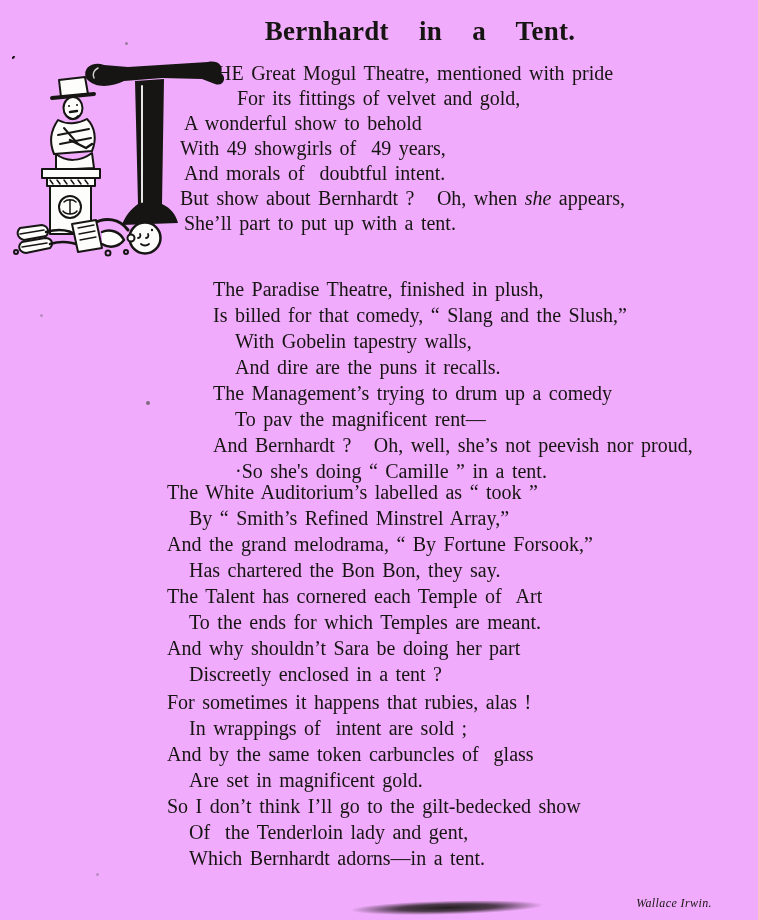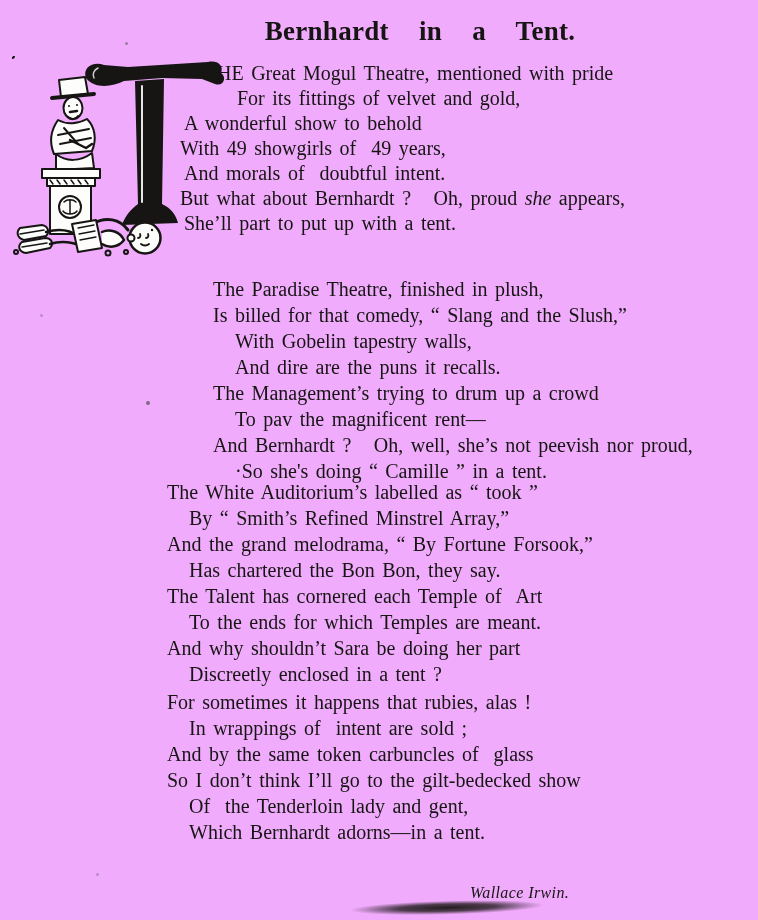--- a/index.html
+++ b/index.html
@@ -28,22 +28,22 @@
   .stanza-1 .ind { margin-left:4px; }
   .push-1 { margin-left:37px; }
   .push-2 { margin-left:57px; }
   .stanza-2 { left:167px; top:276px;margin-left:46px; }
   .stanza-3 { left:167px; top:479px; }
   .stanza-4 { left:167px; top:689px; }
   .stanza-2 .line, .stanza-3 .line, .stanza-4 .line { line-height:26px; }
   .stanza-2 .ind, .stanza-3 .ind, .stanza-4 .ind { margin-left:22px; }
   .signature {
     position:absolute; left:470px; top:884px; width:230px;
-    margin:0; 
-    font-style:italic; font-size:16px; letter-spacing:0.4px;
+    margin:12px; text-align:right;
+    font-style:italic; font-size:12px; letter-spacing:0.4px;
   }
   .illustration { position:absolute; left:12px; top:56px; width:216px; height:202px; }
   .speck { position:absolute; background:#555; border-radius:50%; }
   .speck-a { left:125px; top:42px; width:3px; height:3px; opacity:.55; }
   .speck-b { left:146px; top:401px; width:4px; height:4px; opacity:.75; }
   .speck-c { left:40px; top:314px; width:3px; height:3px; opacity:.35; }
   .speck-d { left:96px; top:873px; width:3px; height:3px; opacity:.35; }
   .bottom-smudge {
     position:absolute; left:318px; top:901px; width:258px; height:22px;
     background:radial-gradient(ellipse 50% 42% at 50% 30%,
@@ -109,50 +109,51 @@
       <circle cx="4" cy="196" r="2"></circle>
     </svg>
   </div>
 
   <div class="stanza stanza-1">
     <p class="line push-1">HE Great Mogul Theatre, mentioned with pride</p>
     <p class="line push-2">For its fittings of velvet and gold,</p>
     <p class="line ind">A wonderful show to behold</p>
     <p class="line">With 49 showgirls of  49 years,</p>
     <p class="line ind">And morals of  doubtful intent.</p>
-    <p class="line"><span>But what about Bernhardt ?   Oh, proud </span><em>she</em><span> appears,</span></p>
+    <p class="line"><span>But show about Bernhardt ?   Oh, when </span><em>she</em><span> appears,</span></p>
     <p class="line ind">She’ll part to put up with a tent.</p>
   </div>
 
   <div class="stanza stanza-2">
     <p class="line">The Paradise Theatre, finished in plush,</p>
     <p class="line">Is billed for that comedy, “ Slang and the Slush,”</p>
     <p class="line ind">With Gobelin tapestry walls,</p>
     <p class="line ind">And dire are the puns it recalls.</p>
-    <p class="line">The Management’s trying to drum up a crowd</p>
+    <p class="line">The Management’s trying to drum up a comedy</p>
     <p class="line ind">To pav the magnificent rent—</p>
     <p class="line">And Bernhardt ?   Oh, well, she’s not peevish nor proud,</p>
     <p class="line ind">·So she's doing “ Camille ” in a tent.</p>
   </div>
 
   <div class="stanza stanza-3">
     <p class="line">The White Auditorium’s labelled as “ took ”</p>
     <p class="line ind">By “ Smith’s Refined Minstrel Array,”</p>
     <p class="line">And the grand melodrama, “ By Fortune Forsook,”</p>
     <p class="line ind">Has chartered the Bon Bon, they say.</p>
     <p class="line">The Talent has cornered each Temple of  Art</p>
     <p class="line ind">To the ends for which Temples are meant.</p>
     <p class="line">And why shouldn’t Sara be doing her part</p>
     <p class="line ind">Discreetly enclosed in a tent ?</p>
   </div>
 
   <div class="stanza stanza-4">
     <p class="line">For sometimes it happens that rubies, alas !</p>
     <p class="line ind">In wrappings of  intent are sold ;</p>
     <p class="line">And by the same token carbuncles of  glass</p>
+    <p class="line ind">Are set in magnificent gold.</p>
     <p class="line">So I don’t think I’ll go to the gilt-bedecked show</p>
     <p class="line ind">Of  the Tenderloin lady and gent,</p>
     <p class="line ind">Which Bernhardt adorns—in a tent.</p>
   </div>
 
   <p class="signature">Wallace Irwin.</p>
 
   <span class="speck speck-a"></span>
   <span class="speck speck-b"></span>
   <span class="speck speck-c"></span>

